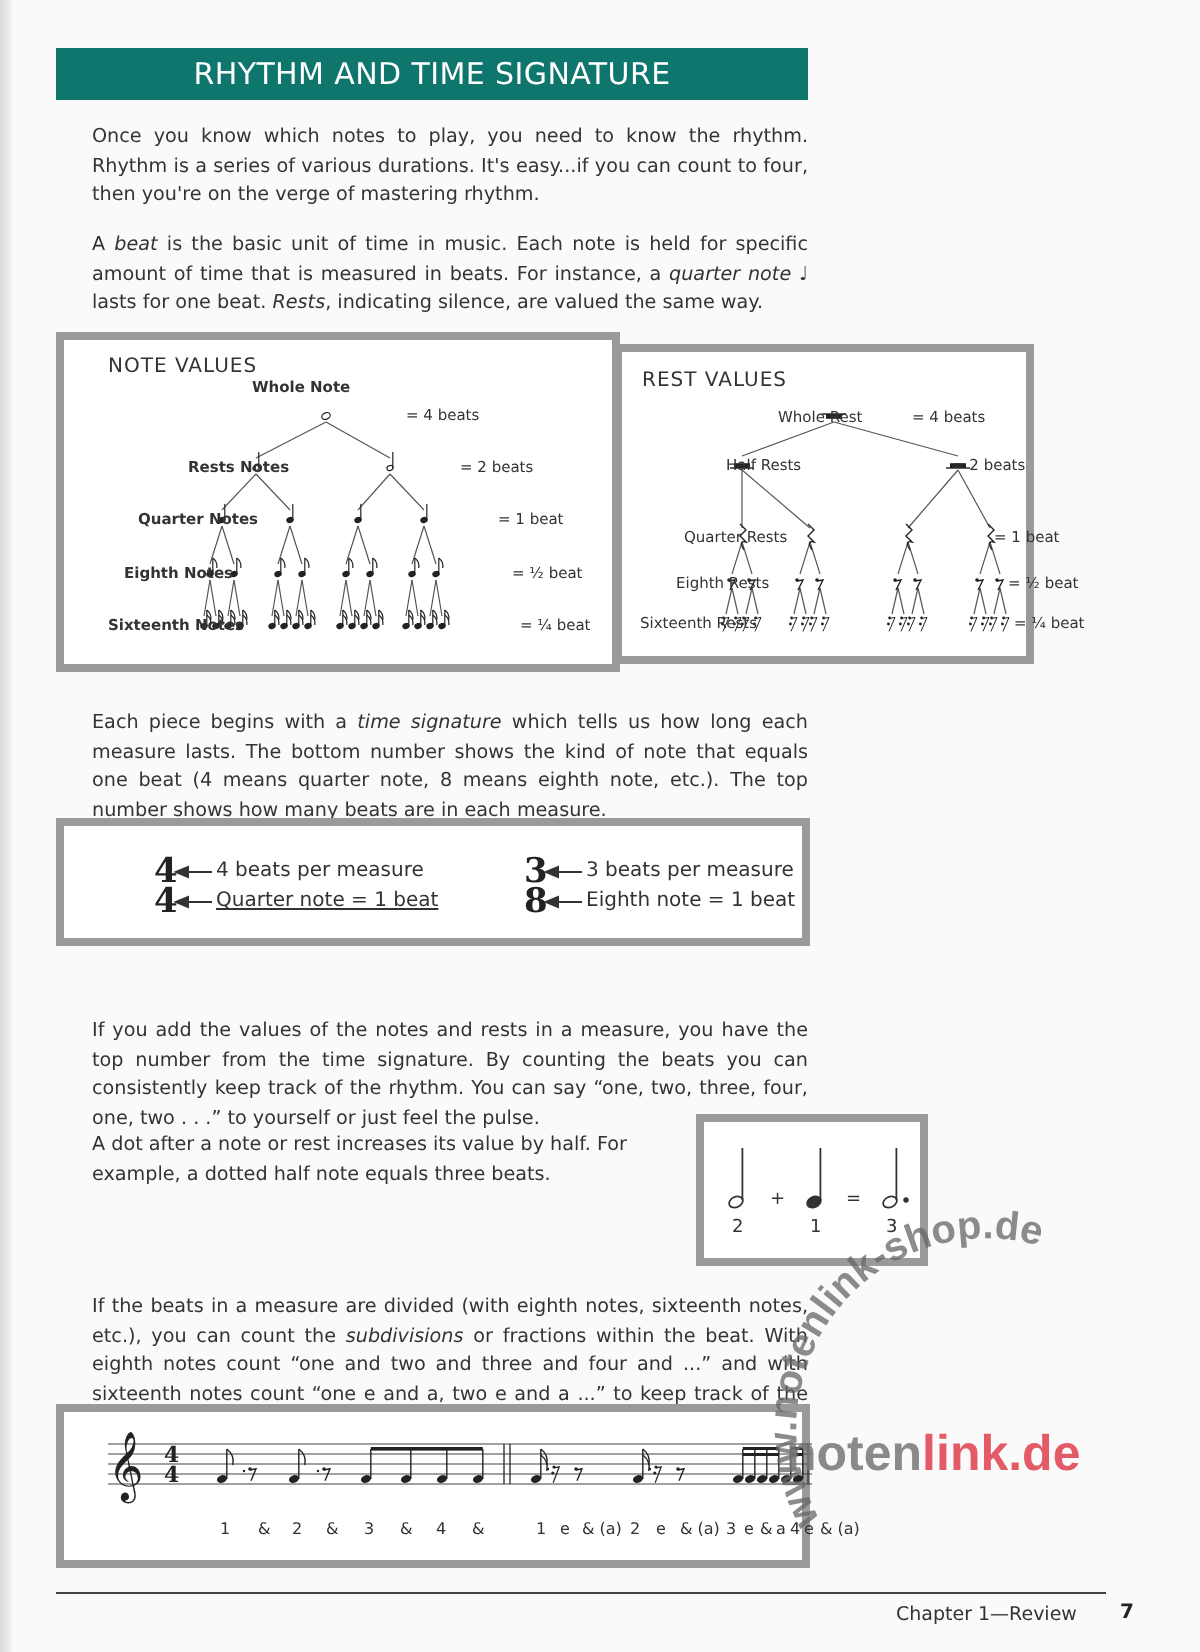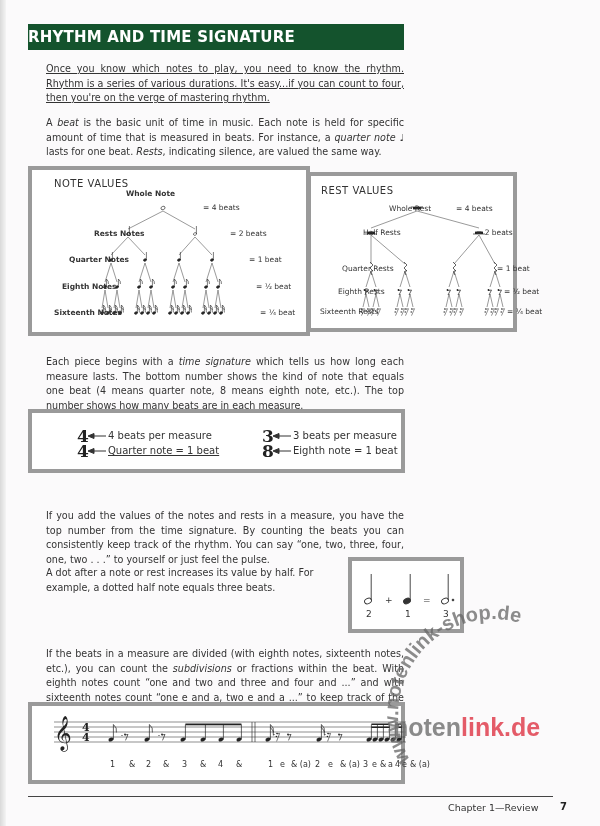--- a/index.html
+++ b/index.html
@@ -8,23 +8,23 @@
     background: #fbfafb;
     font-family: "DejaVu Sans", sans-serif;
     color: #2a2a2a;
   }
   .page-edge {
     position: absolute; left: 0; top: 0; width: 6px; height: 826px;
     background: linear-gradient(to right, #d9d9d9, #f4f4f4);
   }
   .banner {
     position: absolute; left: 28px; top: 24px; width: 376px; height: 26px;
-    background: #14532d;
-    color: #fff; text-align: left;
-    font-size: 15px; line-height: 26px; letter-spacing: 0.2px; font-weight: bold;
+    background: #0f766e;
+    color: #fff; text-align: center;
+    font-size: 15px; line-height: 26px; letter-spacing: 0.2px;
   }
   .para {
     position: absolute; left: 46px; width: 358px;
     font-size: 9.6px; line-height: 14.5px; text-align: justify;
     color: #333;
   }
   .para i { font-style: italic; }
   .box {
     position: absolute; background: #fff;
     border: 4px solid #9a9a9a; box-sizing: border-box;
@@ -44,21 +44,21 @@
   .wm-logo .red { color: #e0404f; }
   .wm-ring { position: absolute; left: 370px; top: 560px; width: 230px; height: 260px; pointer-events: none; }
 </style>
 </head>
 <body>
 
 <div class="page-edge"></div>
 
 <div class="banner">RHYTHM AND TIME SIGNATURE</div>
 
-<p class="para" style="top:62px;margin:0;text-decoration:underline;">Once you know which notes to play, you need to know the rhythm. Rhythm is a series of various durations. It's easy...if you can count to four, then you're on the verge of mastering rhythm.</p>
+<p class="para" style="top:62px;margin:0;">Once you know which notes to play, you need to know the rhythm. Rhythm is a series of various durations. It's easy...if you can count to four, then you're on the verge of mastering rhythm.</p>
 
 <p class="para" style="top:116px;margin:0;"><span>A </span><i>beat</i><span> is the basic unit of time in music. Each note is held for specific amount of time that is measured in beats. For instance, a </span><i>quarter note</i><span> ♩ lasts for one beat. </span><i>Rests</i><span>, indicating silence, are valued the same way.</span></p>
 
 <div class="box" style="left:28px;top:166px;width:282px;height:170px;">
   <div class="box-title" style="left:22px;top:8px;">NOTE VALUES</div>
   <svg id="note-tree" width="282" height="170">
       <g stroke="#555" stroke-width="0.6" fill="none">
         <line x1="131" y1="41" x2="96" y2="59"></line>
         <line x1="131" y1="41" x2="163" y2="59"></line>
         <line x1="96" y1="67" x2="79" y2="85"></line>

